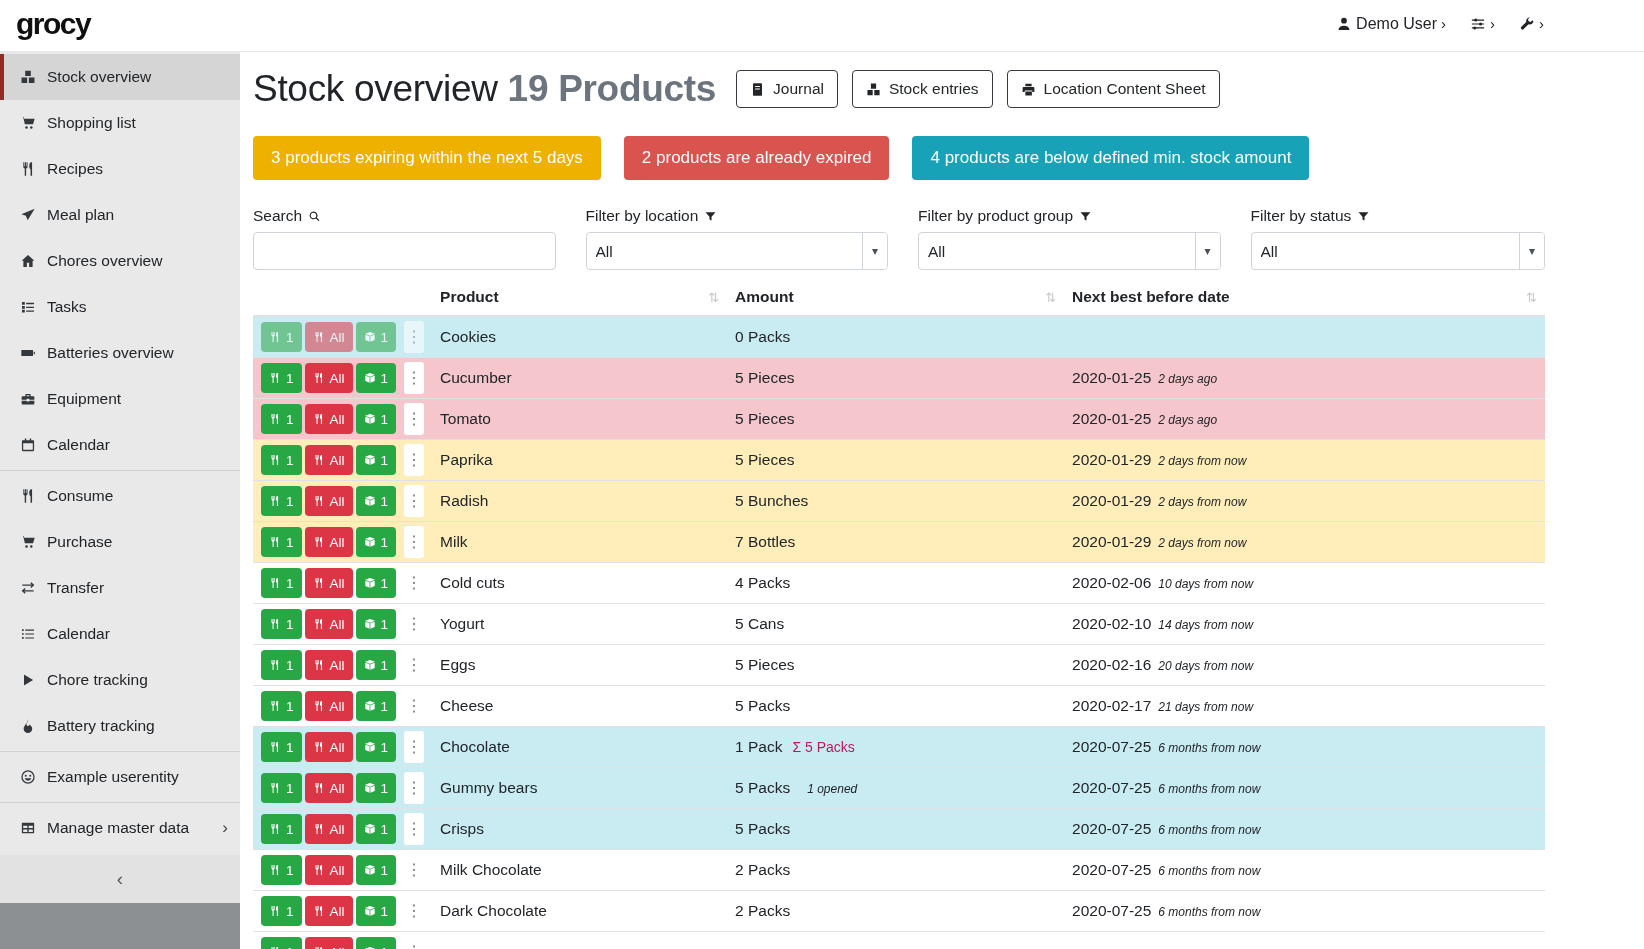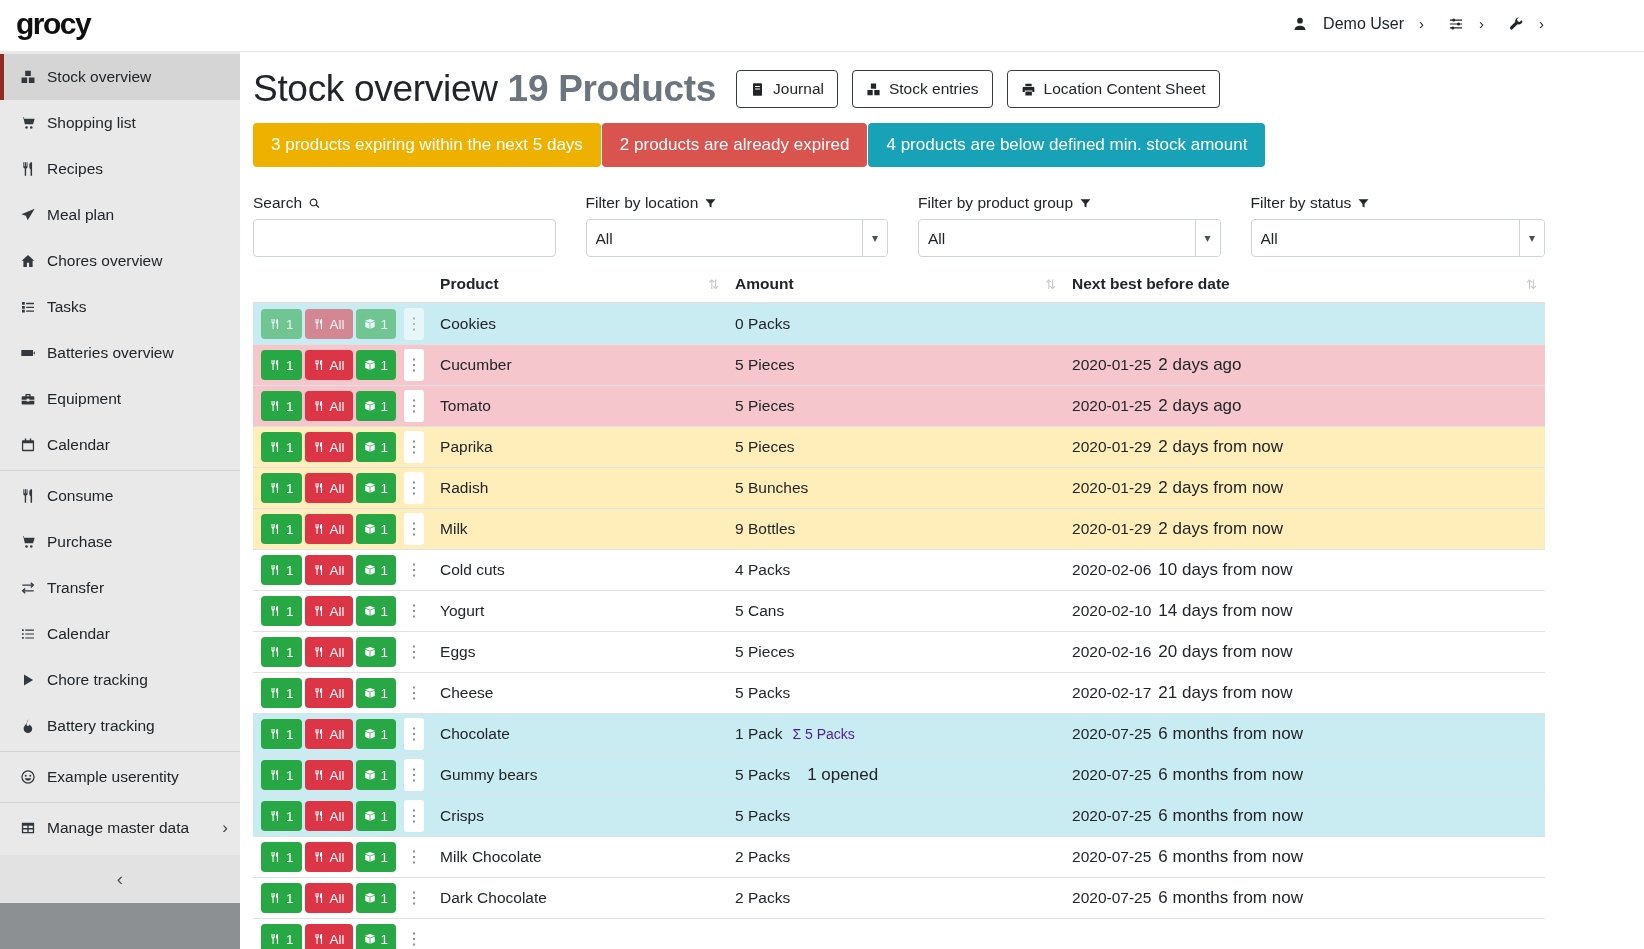--- a/index.html
+++ b/index.html
@@ -8,21 +8,21 @@
        font-family:"Liberation Sans",sans-serif;font-size:15.5px;}
   svg{width:1em;height:1em;display:inline-block;vertical-align:-0.1em;fill:currentColor}
   button{font:inherit;cursor:pointer}
 
   
   .topbar{position:absolute;top:0;left:0;width:1644px;height:52px;background:#fff;
           border-bottom:1px solid #e6e6e6;display:flex;align-items:center;
           justify-content:space-between;padding:0 100px 4px 16px;z-index:5}
   .logo{font-size:30px;font-weight:700;letter-spacing:-1.5px;color:#101010;cursor:pointer}
   .top-right{display:flex;align-items:center;gap:24px}
-  .top-item{display:flex;align-items:center;gap:15px;font-size:16px;cursor:pointer;color:#212529}
+  .top-item{display:flex;align-items:center;gap:4px;font-size:16px;cursor:pointer;color:#212529}
   .top-item .chev{font-size:15px;color:#212529}
   .icon-slot{display:inline-flex;align-items:center;justify-content:center}
   .top-item .icon-slot{font-size:16px}
 
   
   .sidebar{position:absolute;top:52px;left:0;bottom:0;width:240px;background:#e9e9e9;
            display:flex;flex-direction:column;overflow:hidden}
   .nav{flex:1;overflow:hidden;padding-top:2px}
   .nav-item{display:flex;align-items:center;gap:9px;height:46px;padding:0 12px 0 13px;
             border-left:4px solid transparent;cursor:pointer;color:#212529;white-space:nowrap}
@@ -38,21 +38,21 @@
   .main{position:absolute;top:52px;left:240px;width:1404px;bottom:0;background:#fff;
         padding:16px 99px 0 13px;overflow:hidden}
   .title-row{display:flex;align-items:center;gap:16px}
   h1{margin:0;font-size:37px;font-weight:500;letter-spacing:-0.3px;white-space:nowrap}
   .count{color:#6c757d;font-weight:700}
   .toolbar{display:flex;gap:14px;margin-left:4px}
   .btn-outline{display:inline-flex;align-items:center;gap:8px;background:#fff;
                border:1px solid #343a40;color:#232628;border-radius:4px;height:38px;
                padding:0 13px;font-size:15.5px;white-space:nowrap}
   .btn-outline .icon-slot{font-size:15px}
-  .alerts{display:flex;gap:1px;margin-top:13px}
+  .alerts{display:flex;gap:23px;margin-top:26px}
   .alert-btn{display:inline-flex;align-items:center;height:44px;padding:0 18px;border-radius:4px;
              color:#fff;font-size:17px;cursor:pointer;white-space:nowrap}
 
   
   .filters{display:flex;gap:30px;margin-top:27px}
   .f-col{display:flex;flex-direction:column}
   .w1{width:303px}.w2{width:303px}.w3{width:303px}.w4{width:295px}
   .f-label{display:flex;align-items:center;gap:6px;margin-bottom:7px}
   .f-label .icon-slot{font-size:13px;color:#212529}
   .f-input{height:38px;border:1px solid #ced4da;border-radius:4px;padding:0 10px;
@@ -79,22 +79,22 @@
   .btn-group{display:flex;align-items:center;gap:3px}
   .btn-s{display:inline-flex;align-items:center;gap:5px;border:none;border-radius:4px;height:30px;
          padding:0 8px;color:#fff;font-size:13.5px;white-space:nowrap}
   .btn-green{background:#28a745}
   .btn-red{background:#dc3545}
   .btn-s .b-ic{font-size:12px;display:inline-flex}
   .btn-dots{background:#fff;border:none;color:#76797c;width:20px;height:32px;border-radius:3px;
             margin-left:5px;font-size:16px;line-height:1;display:inline-flex;align-items:center;
             justify-content:center;padding:0}
   .btn-group.disabled .btn-s,.btn-group.disabled .btn-dots{opacity:.55}
-  .amount-sum{color:#4c1d95;font-size:14px;margin-left:10px}
-  .amount-note,.date-note{font-size:17px;margin-left:7px}
+  .amount-sum{color:#be185d;font-size:14px;margin-left:10px}
+  .amount-note,.date-note{font-size:12px;font-style:italic;margin-left:7px}
 </style>
 </head>
 <body>
 
 <header class="topbar">
   <div class="logo">grocy</div>
   <div class="top-right">
     <div class="top-item">
       <span class="icon-slot">
           <svg viewBox="0 0 24 24" aria-hidden="true">
@@ -620,21 +620,21 @@
                   </svg>
                 </span>
                 <span class="b-label">1</span>
               </button>
         <button class="btn-dots">
                 <span>⋮</span>
               </button>
       </div>
     </td>
     <td class="col-product"><span>Milk</span></td>
-    <td class="col-amount"><span>9 Bottles</span><span class="amount-sum"></span><span class="amount-note"></span></td>
+    <td class="col-amount"><span>7 Bottles</span><span class="amount-sum"></span><span class="amount-note"></span></td>
     <td><span>2020-01-29</span><span class="date-note">2 days from now</span></td>
   </tr>
         <tr>
     <td class="col-btns">
       <div class="btn-group">
         <button class="btn-s btn-green">
                 <span class="b-ic">
                   <svg viewBox="0 0 24 24" aria-hidden="true">
                     <path d="M5 2v6.5c0 1.4.9 2.3 2.1 2.6V22h2.1V11.1c1.2-.3 2.1-1.2 2.1-2.6V2H9.8v6H8.9V2H7.5v6H6.6V2H5zm12 0c-1.9 0-3.2 2.4-3.2 5.4 0 2.2.8 4 2 4.8V22h2.3V2H17z"></path>
                   </svg>

